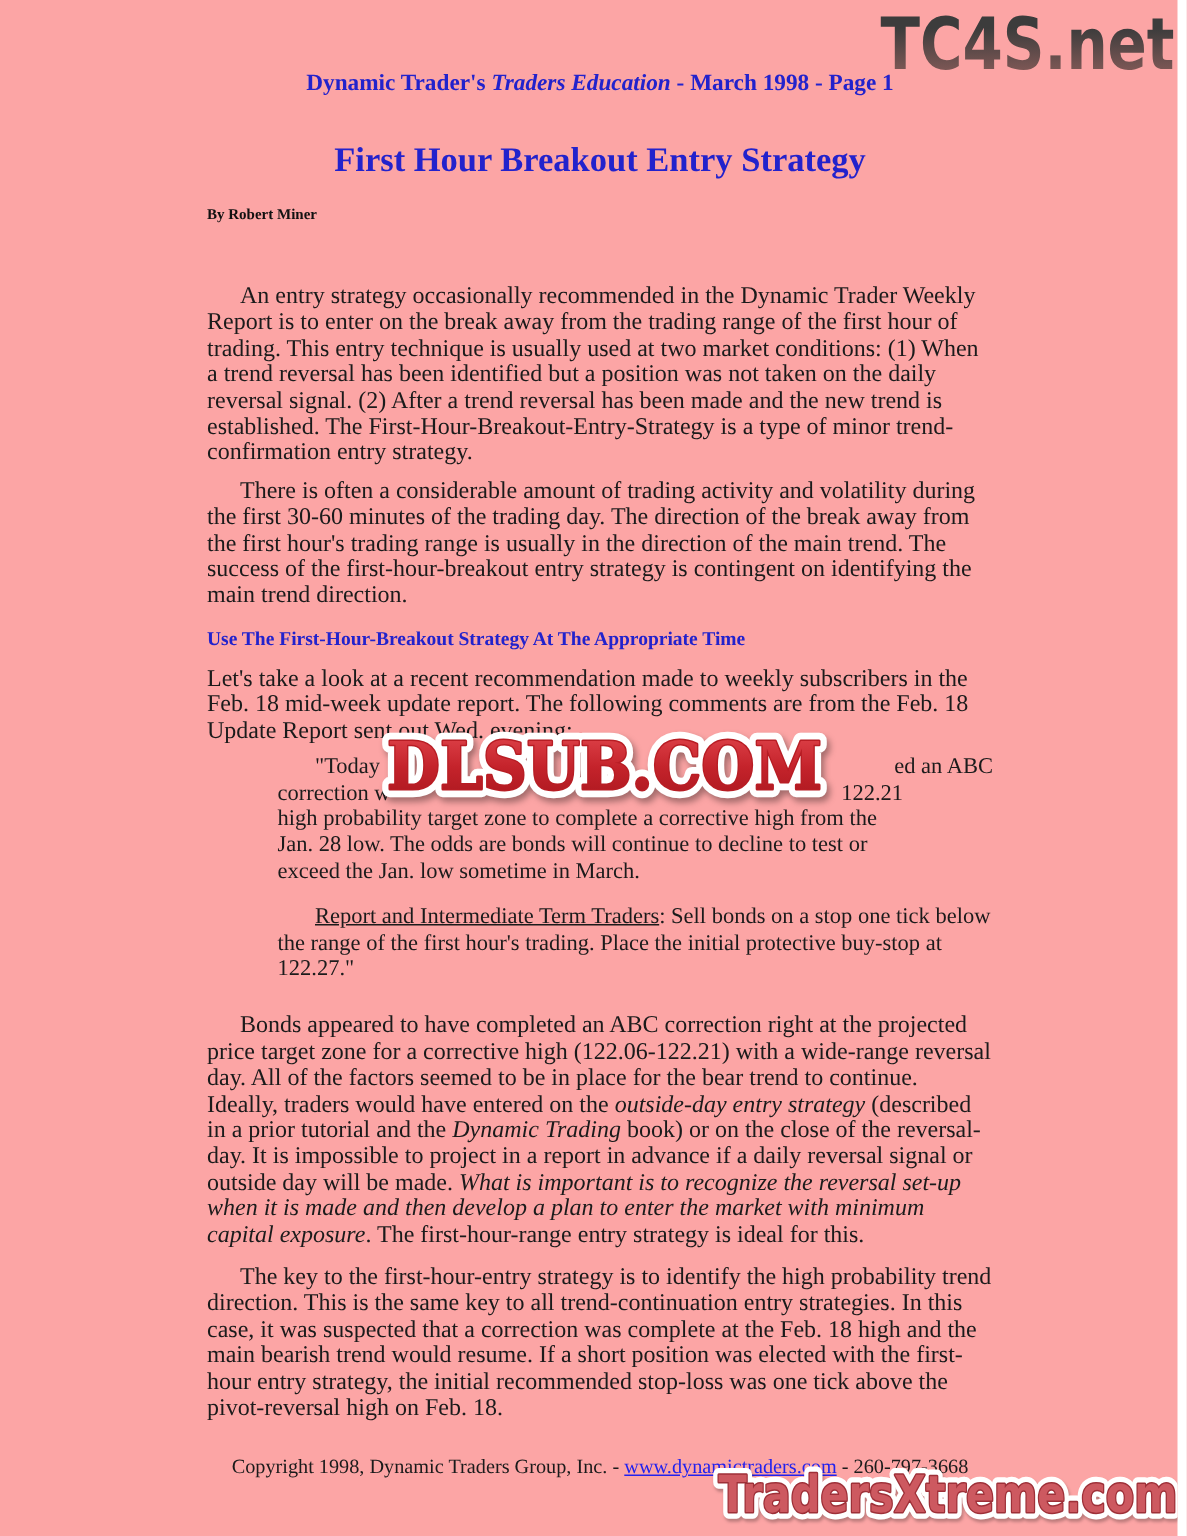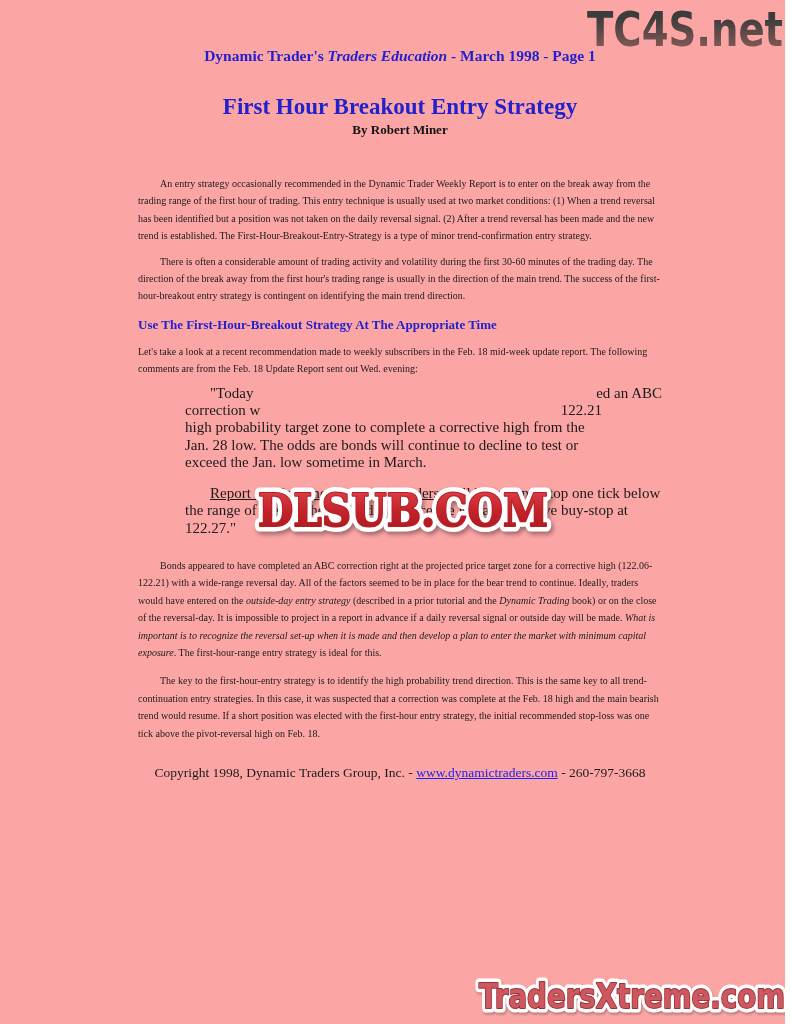--- a/index.html
+++ b/index.html
@@ -3,22 +3,22 @@
 <meta charset="utf-8">
 <style>
   html,body{margin:0;padding:0;background:#ffffff;}
   .page{
     position:relative;width:753px;height:1024px;background:#fca5a5;
     font-family:"Liberation Serif",serif;color:#1b1b1b;overflow:hidden;padding-left:32px;
   }
   .content{position:absolute;left:138px;top:0;width:524px;}
   .header{margin:46px 0 0;text-align:center;font-weight:bold;font-size:15.5px;line-height:19px;color:#2222cc;}
   .title{margin:30px 0 0;text-align:center;font-weight:bold;font-size:23px;line-height:23px;color:#2222cc;}
-  .byline{margin:2px 0 0;text-align:center;font-weight:bold;font-size:13px;line-height:19px;color:#111111;}
-  .para{margin:0;font-size:10px;line-height:17.4px;}
+  .byline{margin:16px 0 0;font-weight:bold;font-size:10px;line-height:19px;color:#111111;}
+  .para{margin:0;font-size:16px;line-height:17.4px;}
   .indent{text-indent:22px;}
   .mt-p1{margin-top:36px;}
   .mt-p2{margin-top:8px;}
   .section-heading{margin:10px 0 0;font-weight:bold;font-size:13px;line-height:19px;color:#2222cc;}
   .mt-p3{margin-top:9px;}
   .quote{margin:7px 0 0 47px;width:477px;font-size:15px;line-height:17.4px;}
   .qline{white-space:nowrap;}
   .qflex{display:flex;justify-content:space-between;}
   .qfirst{padding-left:25px;}
   .qline2{padding-right:60px;}

